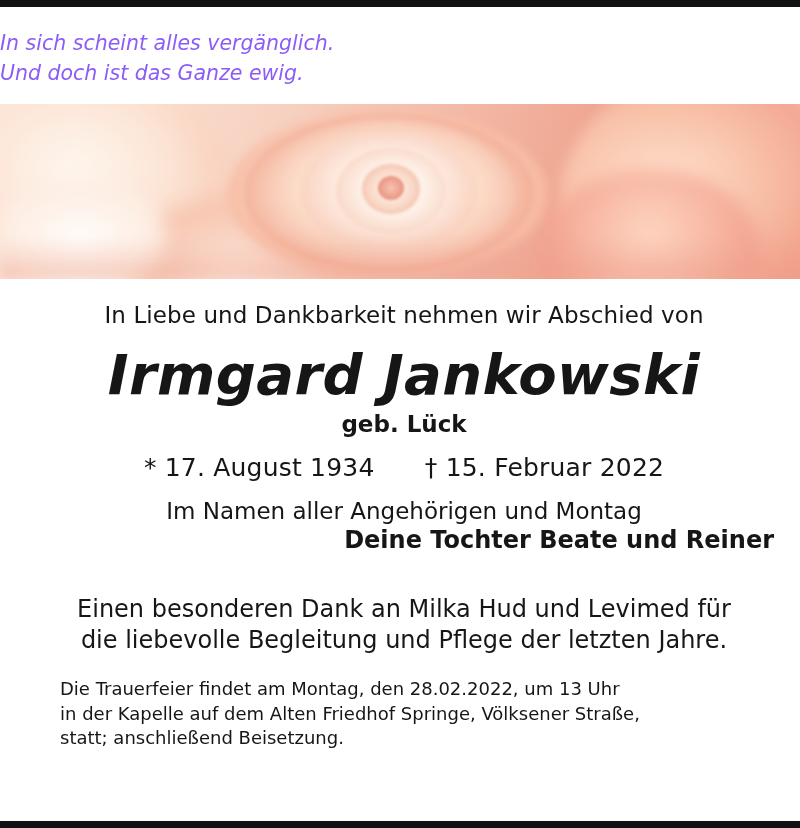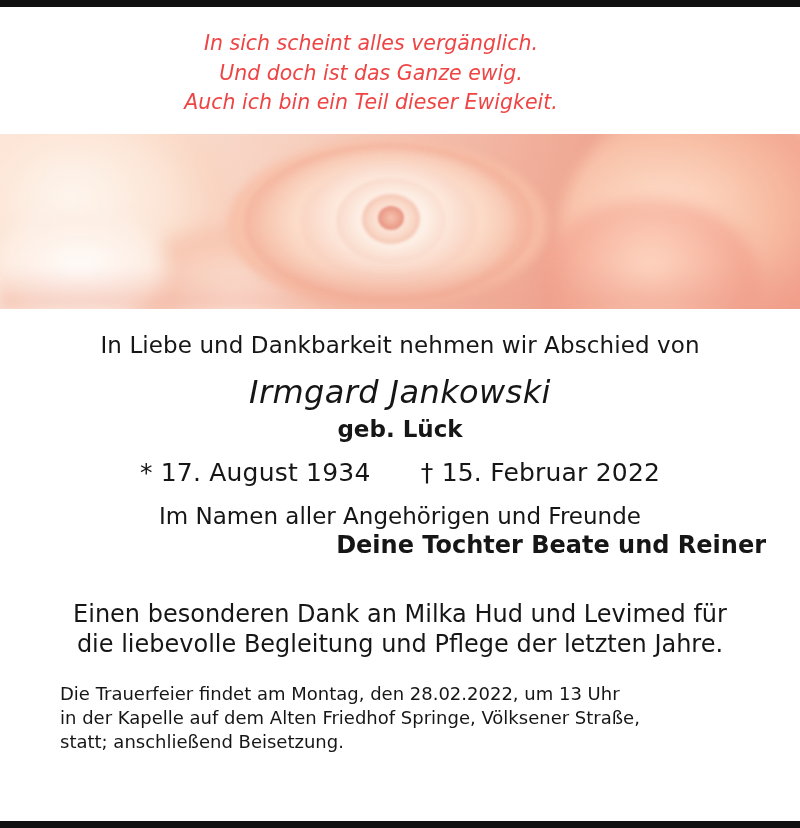--- a/index.html
+++ b/index.html
@@ -21,26 +21,26 @@
     background: #ffffff;
     border-top: 7px solid #111111;
     border-bottom: 7px solid #111111;
     box-sizing: border-box;
     display: flex;
     flex-direction: column;
   }
   
   .verse {
     padding: 22px 58px 16px 0;
-    text-align: center;
+    text-align: left;
     font-style: italic;
     font-size: 20.5px;
     line-height: 1.45;
     font-family: "DejaVu Sans", sans-serif;
-    color: #ef4444;
+    color: #8b5cf6;
   }
   .verse div { white-space: nowrap; }
 
   
   .photo {
     position: relative;
     width: 100%;
     height: 175px;
     overflow: hidden;
     background: #f6d9cf;
@@ -139,32 +139,32 @@
     width: 180px; height: 120px;
     border-radius: 50%;
     background: radial-gradient(ellipse at 50% 50%, #fffdfb 0%, #fdeee4 55%, rgba(250,225,210,0) 85%);
     filter: blur(8px);
   }
 
   
   .body {
     flex: 1;
     text-align: center;
-    padding: 22px 34px 0 34px;
+    padding: 22px 26px 0 34px;
     box-sizing: border-box;
   }
   .lead {
     font-size: 23px;
     line-height: 1.25;
     margin-bottom: 16px;
     letter-spacing: .1px;
   }
   .name {
-    font-size: 32px;
-    font-weight: normal;
+    font-size: 56px;
+    font-weight: bold;
     font-style: italic;
     letter-spacing: .4px;
     line-height: 1.05;
     margin: 4px 0 6px 0;
   }
   .maiden {
     font-size: 23px;
     font-weight: bold;
     margin-bottom: 16px;
   }
@@ -197,21 +197,20 @@
   }
 </style>
 </head>
 <body>
 
 <div class="notice">
 
   <div class="verse">
     <div>In sich scheint alles vergänglich.</div>
     <div>Und doch ist das Ganze ewig.</div>
-    <div>Auch ich bin ein Teil dieser Ewigkeit.</div>
   </div>
 
   <div class="photo">
     <div class="bg"></div>
     <div class="petal-a"></div>
     <div class="petal-b"></div>
     <div class="right-petal"></div>
     <div class="right-petal2"></div>
     <div class="rose">
       <div class="r r1"></div>
@@ -231,21 +230,21 @@
 
     <div class="name">Irmgard Jankowski</div>
     <div class="maiden">geb. Lück</div>
 
     <div class="dates">
       <span>* 17. August 1934</span>
       <span class="gap"></span>
       <span>† 15. Februar 2022</span>
     </div>
 
-    <div class="family-intro">Im Namen aller Angehörigen und Freunde</div>
+    <div class="family-intro">Im Namen aller Angehörigen und Montag</div>
     <div class="family-names">Deine Tochter Beate und Reiner</div>
 
     <div class="thanks">
       <div>Einen besonderen Dank an Milka Hud und Levimed für</div>
       <div>die liebevolle Begleitung und Pflege der letzten Jahre.</div>
     </div>
 
     <div class="service">
       <div>Die Trauerfeier findet am Montag, den 28.02.2022, um 13 Uhr</div>
       <div>in der Kapelle auf dem Alten Friedhof Springe, Völksener Straße,</div>

